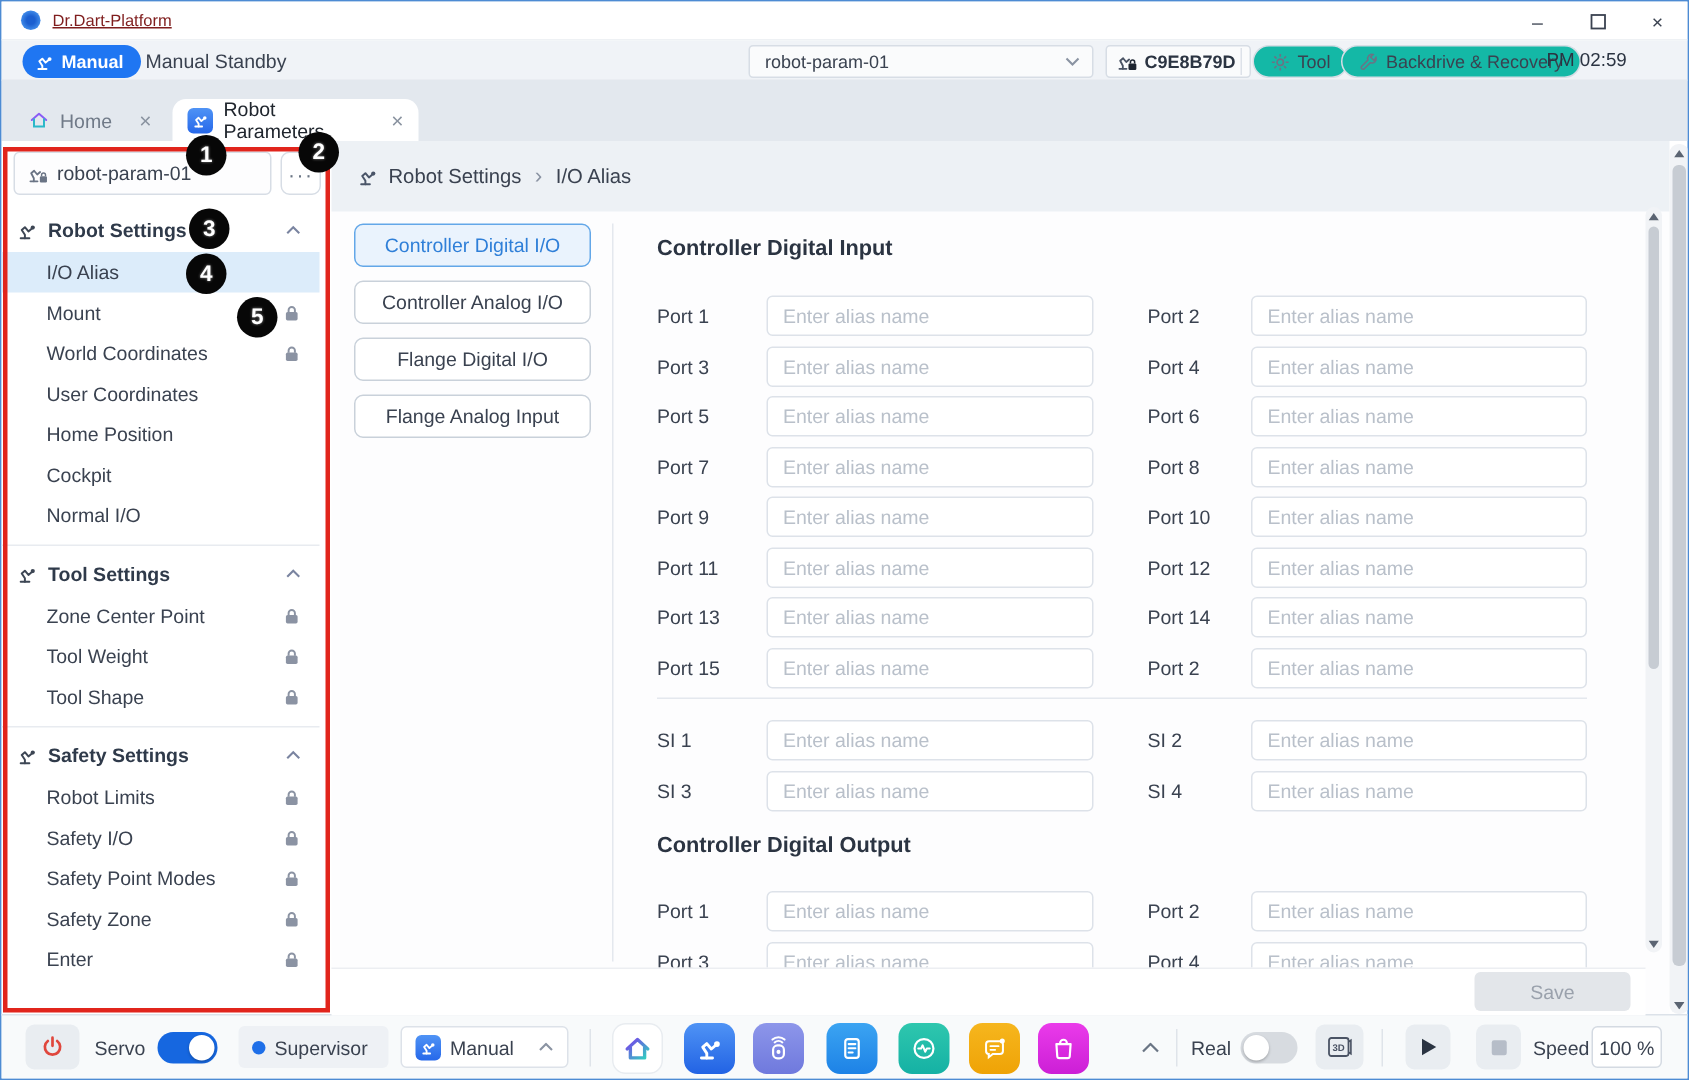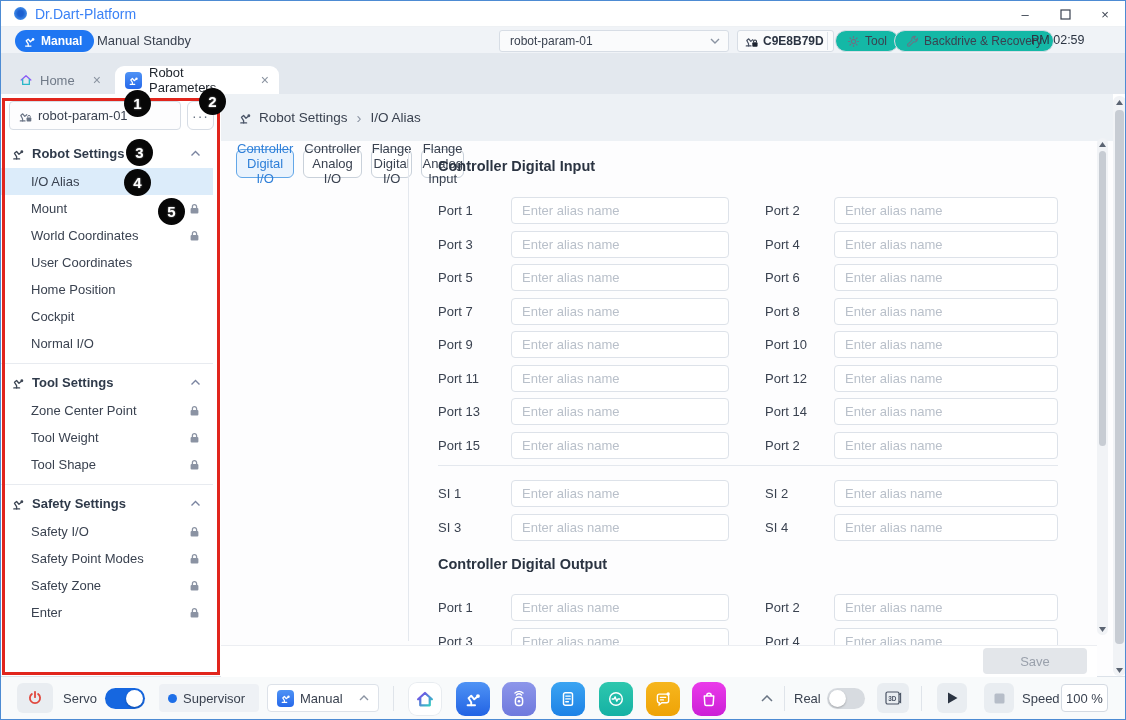--- a/index.html
+++ b/index.html
@@ -4,21 +4,21 @@
 <style>
   * { margin:0; padding:0; box-sizing:border-box; }
   html,body { background:#cfd6de; font-family:"Liberation Sans", sans-serif; }
   .window{
     position:relative; width:1126px; height:720px; background:#fff;
     border:1px solid #4d8bd3; overflow:hidden; font-size:13px; color:#3a4250;
   }
   
   .titlebar{position:absolute;left:0;top:0;width:100%;height:26px;background:#fff;display:flex;align-items:center;border-bottom:1px solid #eef1f4;}
   .app-logo{width:13px;height:13px;border-radius:50%;background:radial-gradient(circle at 50% 50%, #1b5fd0 30%, #3f8ae8 70%);margin:0 8px 0 13px;}
-  .app-title{font-size:14px;color:#3b82f6;}
+  .app-title{font-size:11px;color:#7f1d1d;text-decoration:underline;}
   .win-controls{position:absolute;right:0;top:0;height:26px;display:flex;align-items:center;}
   .win-btn{width:40px;height:26px;display:flex;align-items:center;justify-content:center;color:#3a4250;font-size:13px;cursor:default;}
   
   .topbar{position:absolute;left:0;top:26px;width:100%;height:27px;background:#f0f3f7;border-bottom:1px solid #e3e8ee;}
   .mode-pill{position:absolute;left:14px;top:3px;height:22px;padding:0 12px 0 8px;border-radius:12px;background:#1f76f2;color:#fff;display:flex;align-items:center;gap:5px;font-size:12px;font-weight:bold;}
   .standby{position:absolute;left:96px;top:6px;font-size:13px;color:#3a4250;}
   .param-select{position:absolute;left:498px;top:3px;width:230px;height:22px;background:#fafbfc;border:1px solid #d7dde5;border-radius:3px;display:flex;align-items:center;padding:0 8px 0 10px;font-size:12px;color:#3a4250;}
   .param-select .spacer{flex:1;}
   .id-box{position:absolute;left:736px;top:3px;height:22px;padding:0 9px 0 6px;background:#fafbfc;border:1px solid #d7dde5;border-radius:3px;display:flex;align-items:center;gap:5px;font-size:12px;color:#2b3442;font-weight:bold;}
   .tb-divider{position:absolute;top:5px;width:1px;height:18px;background:#dde2e9;}
@@ -43,21 +43,21 @@
   .tree-item.selected{background:#dcecfa;}
   .tree-item .lock{margin-left:auto;}
   .tree-section{border-top:1px solid #e8ebf0;margin-top:6px;padding-top:4px;}
   .tree-section:first-child{border-top:none;margin-top:0;padding-top:0;}
   .red-rect{position:absolute;left:1px;top:97px;width:218px;height:577px;border:3px solid #e1251c;z-index:55;pointer-events:none;}
   .badge{position:absolute;width:27px;height:27px;border-radius:50%;background:#070707;color:#fff;display:flex;align-items:center;justify-content:center;font-size:15px;font-weight:bold;z-index:60;text-shadow:0 0 2px rgba(255,255,255,.55);}
   
   .content{position:absolute;left:220px;top:93px;width:892px;height:583px;background:#fdfdfe;}
   .breadcrumb{position:absolute;left:0;top:0;width:100%;height:47px;background:#edf1f5;display:flex;align-items:center;gap:7px;padding:0 0 0 17px;font-size:13.5px;color:#3a4250;}
   .crumb-sep{color:#8a93a2;font-size:15px;margin:0 2px;}
-  .cats{position:absolute;left:15px;top:55px;width:158px;display:flex;flex-direction:row;gap:9px;}
+  .cats{position:absolute;left:15px;top:55px;width:158px;display:flex;flex-direction:column;gap:9px;}
   .cat-btn{height:29px;border-radius:6px;border:1px solid #c9d1da;background:#fff;color:#3a4250;font-size:13px;display:flex;align-items:center;justify-content:center;font-family:"Liberation Sans",sans-serif;}
   .cat-btn.active{border:1px solid #63a7e8;background:#eaf3fd;color:#2f7fd8;}
   .v-divider{position:absolute;left:187px;top:55px;width:1px;height:492px;background:#e4e8ee;}
   .sec-title{position:absolute;left:217px;font-size:14.5px;font-weight:bold;color:#2b3442;}
   .grid{position:absolute;left:217px;width:620px;}
   .port-row{display:grid;grid-template-columns:73px 218px 36px 69px 224px;align-items:center;height:33.5px;}
   .port-row .lbl2{grid-column:4;}
   .port-row .inp2{grid-column:5;}
   .port-lbl{font-size:13px;color:#3a4250;}
   .alias-input{height:27px;border:1px solid #dde2e9;border-radius:4px;padding:0 10px;font-size:13px;color:#3a4250;width:100%;background:#fff;font-family:"Liberation Sans",sans-serif;outline:none;}
@@ -272,20 +272,27 @@
               <circle cx="12.4" cy="5.4" r="1.6" fill="#3d4654"></circle>
             </svg>
             <span>Safety Settings</span>
             <span class="chev">
               <svg width="11" height="7" viewBox="0 0 11 7">
                 <polyline points="1.5,5.5 5.5,1.5 9.5,5.5" fill="none" stroke="#7a84a0" stroke-width="1.4"></polyline>
               </svg>
             </span>
           </div>
           <div class="tree-item">
+            <span>Robot Limits</span>
+            <svg class="lock" width="11" height="12" viewBox="0 0 11 12">
+              <path d="M3.4 5.1V3.7a2.1 2.1 0 014.2 0v1.4" fill="none" stroke="#8b93a3" stroke-width="1.3"></path>
+              <rect x="1.6" y="5" width="7.8" height="5.6" rx="1.1" fill="#8b93a3"></rect>
+            </svg>
+          </div>
+          <div class="tree-item">
             <span>Safety I/O</span>
             <svg class="lock" width="11" height="12" viewBox="0 0 11 12">
               <path d="M3.4 5.1V3.7a2.1 2.1 0 014.2 0v1.4" fill="none" stroke="#8b93a3" stroke-width="1.3"></path>
               <rect x="1.6" y="5" width="7.8" height="5.6" rx="1.1" fill="#8b93a3"></rect>
             </svg>
           </div>
           <div class="tree-item">
             <span>Safety Point Modes</span>
             <svg class="lock" width="11" height="12" viewBox="0 0 11 12">
               <path d="M3.4 5.1V3.7a2.1 2.1 0 014.2 0v1.4" fill="none" stroke="#8b93a3" stroke-width="1.3"></path>

